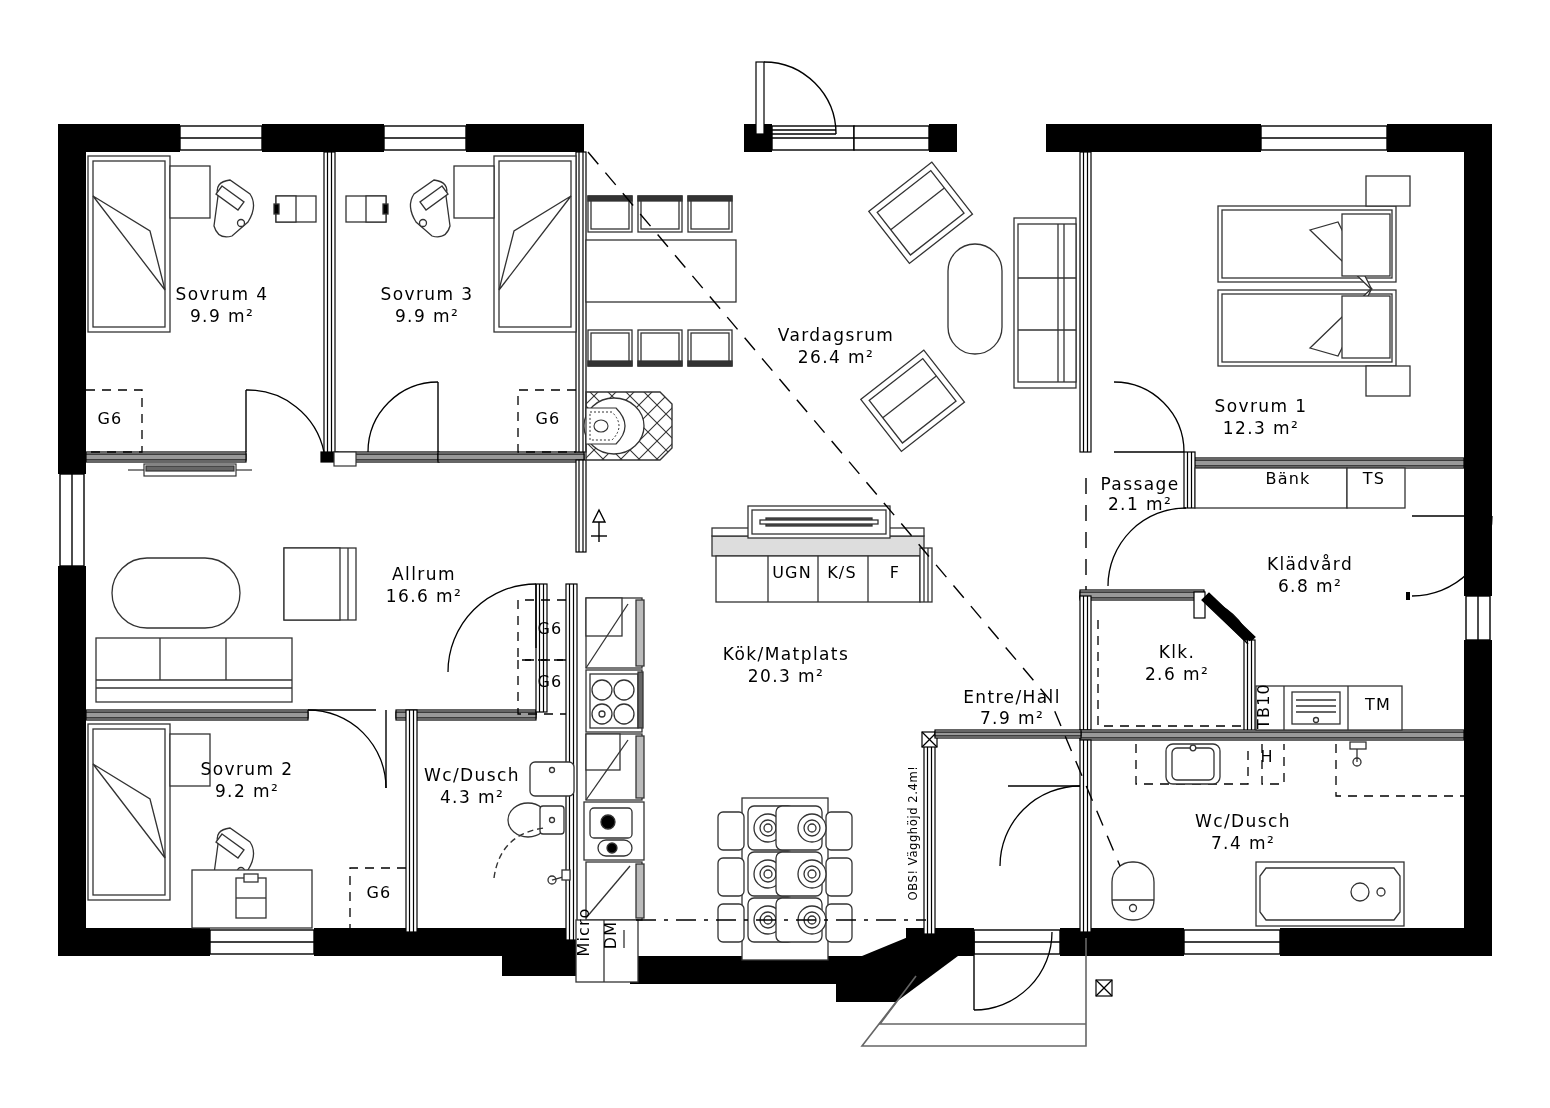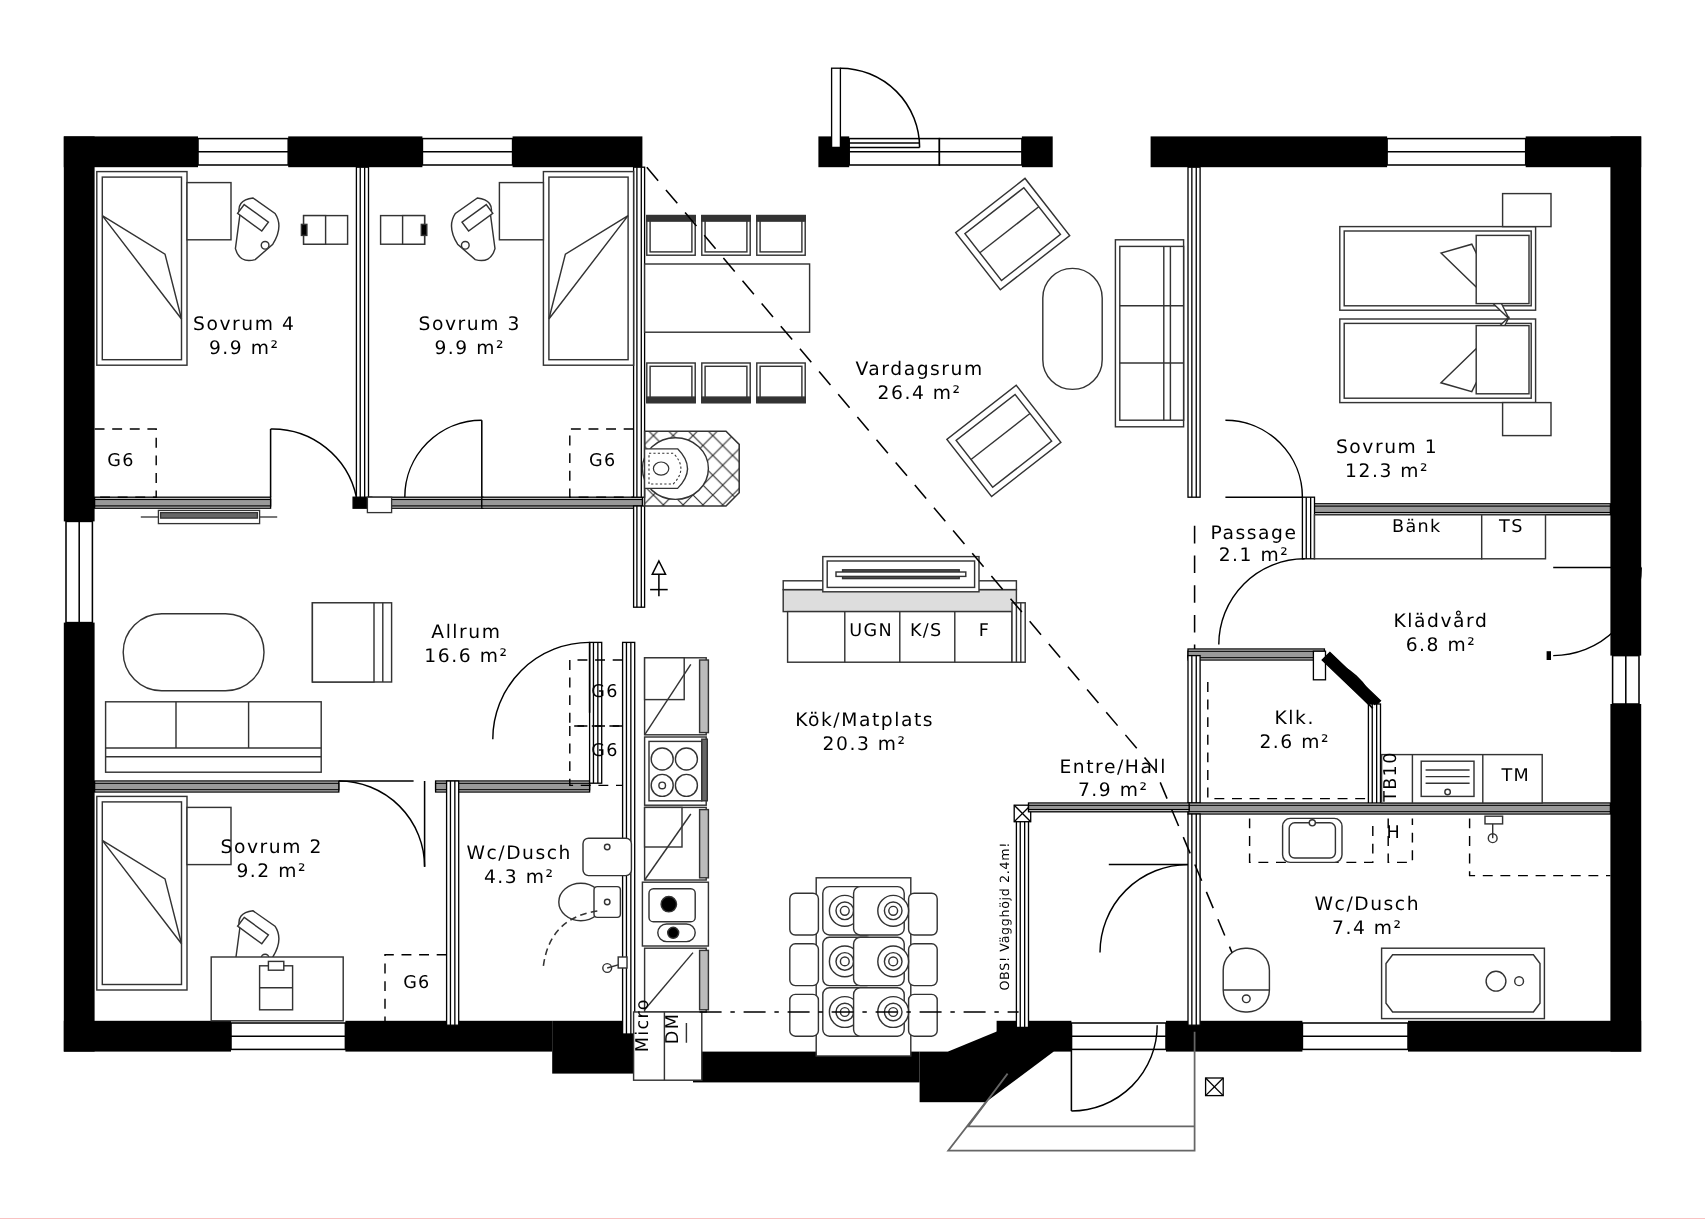--- a/index.html
+++ b/index.html
@@ -5,21 +5,21 @@
   * { box-sizing: border-box; }
   html, body {
     margin: 0; padding: 0;
     background: #ffffff;
     font-family: "DejaVu Sans", sans-serif;
   }
   #plan-root {
     position: relative;
     width: 1550px;
     height: 1108px;
-    background: #ef4444;
+    background: #a3a3a3;
     overflow: hidden;
   }
   #plan-svg { display: block; width: 1550px; height: 1108px; }
   .rm-label {
     font-family: "DejaVu Sans", sans-serif;
     font-size: 17px;
     letter-spacing: 1.4px;
     fill: #000;
     text-anchor: middle;
   }

